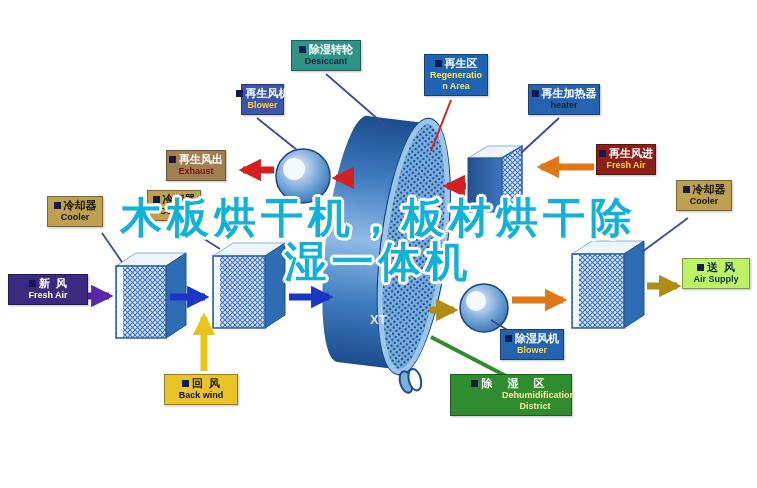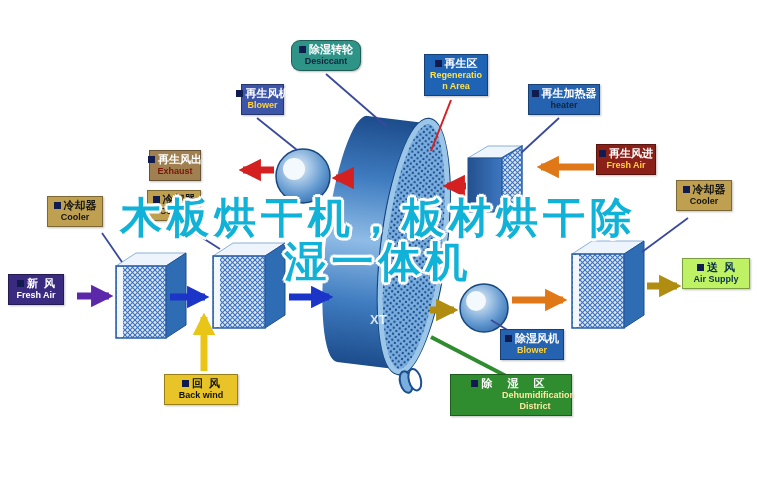--- a/index.html
+++ b/index.html
@@ -10,34 +10,34 @@
 
   .label { position:absolute; z-index:2; text-align:center; padding:2px 3px 3px;
            border:1px solid rgba(0,0,0,.35); box-shadow:1px 1px 2px rgba(0,0,0,.25); }
   .label .zh { font-size:11px; font-weight:bold; line-height:13px; display:flex;
                align-items:center; justify-content:center; gap:3px; white-space:pre; }
   .label .mk { width:7px; height:7px; background:#101c50; display:inline-block; flex:0 0 auto; }
   .label .en { font-size:9px; font-weight:bold; line-height:11px; }
 
   .l-blower-top   { left:225px; top:84px;  width:43px; background:#3d55a8; color:#fff;margin-left:16px; }
   .l-blower-top .en { color:#ffd23a; }
-  .l-desiccant    { left:291px; top:40px;  width:70px; background:#2f9488; color:#fff;border-radius:9px; }
+  .l-desiccant    { left:291px; top:40px;  width:70px; background:#2f9488; color:#fff; }
   .l-desiccant .en { color:#10243c; }
   .l-regen        { left:424px; top:54px;  width:64px; background:#1f64b4; color:#fff; }
   .l-regen .en    { color:#ffe14a; word-break:break-all; }
   .l-heater       { left:528px; top:84px;  width:72px; background:#2563b0; color:#fff; }
   .l-heater .en   { color:#10243c; }
-  .l-exhaust      { left:149px; top:150px; width:52px; background:#a08050; color:#fff; }
+  .l-exhaust      { left:166px; top:150px; width:60px; background:#a08050; color:#fff; }
   .l-exhaust .en  { color:#7a150c; }
   .l-fresh-right  { left:596px; top:144px; width:60px; background:#8a2018; color:#fff; }
   .l-fresh-right .en { color:#ffd23a; }
   .l-cooler-left  { left:47px;  top:196px; width:56px; background:#bfa050; color:#151515; }
   .l-cooler-mid   { left:147px; top:190px; width:54px; background:#bfa050; color:#151515; }
   .l-cooler-right { left:676px; top:180px; width:56px; background:#bfa050; color:#151515; }
-  .l-fresh-left   { left:8px;   top:274px; width:56px; background:#3a2a80; color:#fff; }
+  .l-fresh-left   { left:8px;   top:274px; width:80px; background:#3a2a80; color:#fff; }
   .l-air-supply   { left:682px; top:258px; width:68px; background:#bef264; color:#08304e; }
   .l-back-wind    { left:164px; top:374px; width:74px; background:#e8c428; color:#141414; }
   .l-blower-bottom{ left:500px; top:329px; width:64px; background:#2563b0; color:#fff; }
   .l-blower-bottom .en { color:#ffd23a; }
   .l-dehumid      { left:450px; top:374px; width:122px; background:#2f8c2f; color:#fff; }
   .l-dehumid .zh  { letter-spacing:6px; }
   .l-dehumid .en  { color:#ffe9a0;margin-left:48px; }
 
   .title { position:absolute; z-index:3; left:0; top:196px; width:100%; text-align:center;
            font-size:42px; line-height:44px; font-weight:bold; letter-spacing:5px; color:#10b2d8;

